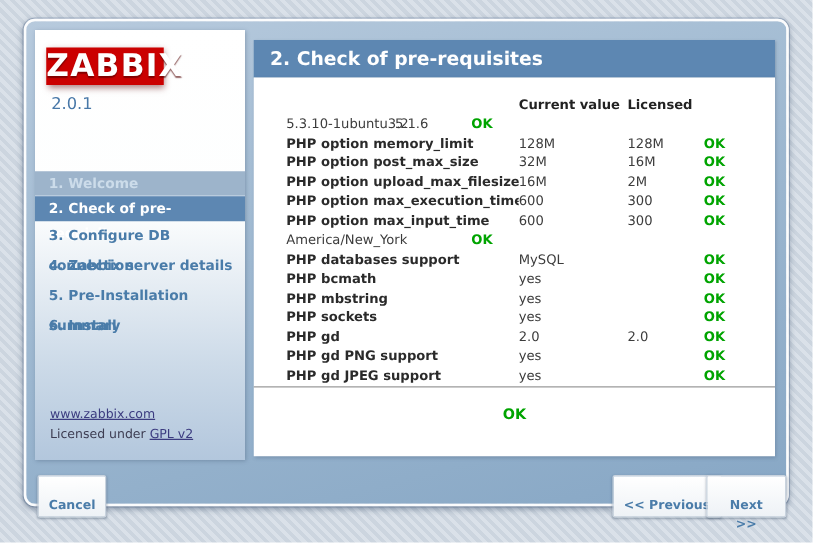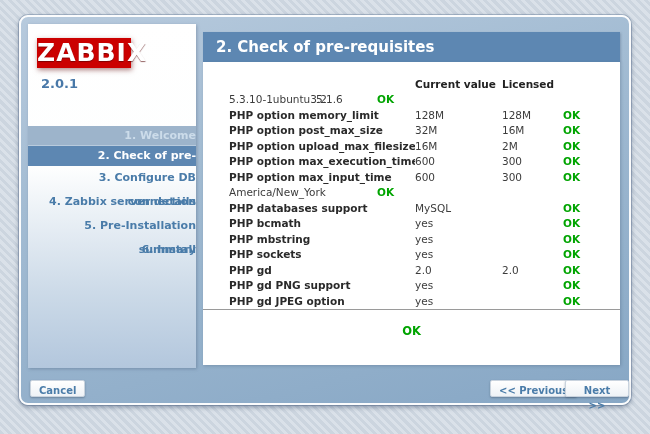--- a/index.html
+++ b/index.html
@@ -26,23 +26,23 @@
   }
   .logo-box {
     position:absolute; left:9px; top:14px; width:94px; height:30px;
     background:#cb0000; color:#fff; text-align:center; line-height:29px;
     font-size:25px; font-weight:bold; letter-spacing:1px;
     text-shadow:0 1px 1px rgba(80,0,0,.6);
     box-shadow:1px 2px 5px rgba(110,30,30,.55);
   }
   .version {
     position:absolute; left:13px; top:52px;
-    color:#4878a8; font-size:13px; font-weight:bold;
-  }
-  .menu { position:absolute; left:0; top:102px; width:100%;text-align:right; }
+    color:#4878a8; font-size:13px; font-weight:normal;
+  }
+  .menu { position:absolute; left:0; top:113px; width:100%; }
   .menu-item { font-size:11px; font-weight:bold; padding-left:11px; }
   .menu-item.band { height:20px; line-height:20px; }
   .menu-item.done   { background:#9db4cb; color:#ccdcea; border-bottom:1px solid #b9cbdd; }
   .menu-item.active { background:#5d87b2; color:#ffffff; }
   .menu-item.pending{ height:24px; line-height:24px; background:transparent; color:#4a7ca9; }
   .menu-item.pending:first-of-type { margin-top:4px; }
 
   .panel-links { position:absolute; left:12px; top:302px; font-size:10px; }
   .panel-links a { color:#3c3c80; text-decoration:underline; }
   .site-link { display:block; margin-bottom:5px; }
@@ -74,21 +74,21 @@
     position:absolute; left:0; top:262px; width:100%;
     text-align:center; color:#00a400; font-size:11.5px; font-weight:bold;
   }
 
   
   .btn {
     position:absolute; top:363px; height:17px;
     background:linear-gradient(#ffffff,#eef2f6);
     border:1px solid #c9d3de; border-radius:2px;
     color:#4a7ca9; font-size:10px; font-weight:bold;
-    text-align:center; line-height:15px; padding:2px 8px;
+    text-align:center; line-height:15px; padding:16px 8px;
     box-shadow:0 1px 2px rgba(55,75,100,.45);
     cursor:pointer; font-family:inherit;
   }
   .btn-cancel { left:9px; min-width:48px; }
   .btn-prev   { left:469px; min-width:64px; }
   .btn-next   { left:544px; min-width:52px; }
 </style>
 </head>
 <body>
 
@@ -101,20 +101,24 @@
 
       <div class="menu" id="menu">
           <div class="menu-item done band">1. Welcome</div>
           <div class="menu-item active band">2. Check of pre-requisites</div>
           <div class="menu-item pending">3. Configure DB connection</div>
           <div class="menu-item pending">4. Zabbix server details</div>
           <div class="menu-item pending">5. Pre-Installation summary</div>
           <div class="menu-item pending">6. Install</div>
         </div>
 
+      <div class="panel-links">
+        <a href="#" class="site-link">www.zabbix.com</a>
+        <span class="license-line"><span>Licensed under </span><a href="#">GPL v2</a></span>
+      </div>
     </div>
 
     <div class="content-header">2. Check of pre-requisites</div>
 
     <div class="content-body">
       <div class="req-table">
         <div class="t-row header">
           <div class="c-label"></div>
           <div class="c-current">Current value</div>
           <div class="c-required">Licensed</div>
@@ -191,21 +195,21 @@
     <div class="c-required">2.0</div>
     <div class="c-status">OK</div>
   </div>
             <div class="t-row">
     <div class="c-label">PHP gd PNG support</div>
     <div class="c-current">yes</div>
     <div class="c-required"></div>
     <div class="c-status">OK</div>
   </div>
             <div class="t-row">
-    <div class="c-label">PHP gd JPEG option</div>
+    <div class="c-label">PHP gd JPEG support</div>
     <div class="c-current">yes</div>
     <div class="c-required"></div>
     <div class="c-status">OK</div>
   </div>
           </div>
       </div>
       <div class="table-bottom-line"></div>
       <div class="overall-ok">OK</div>
     </div>
 

